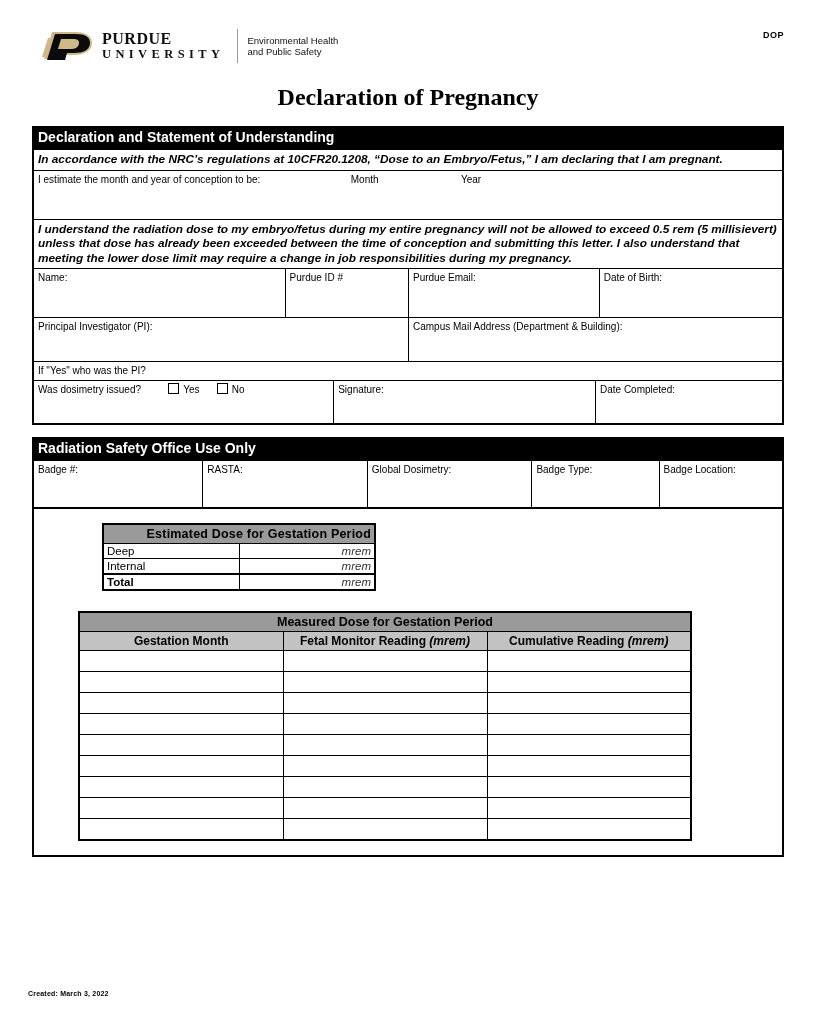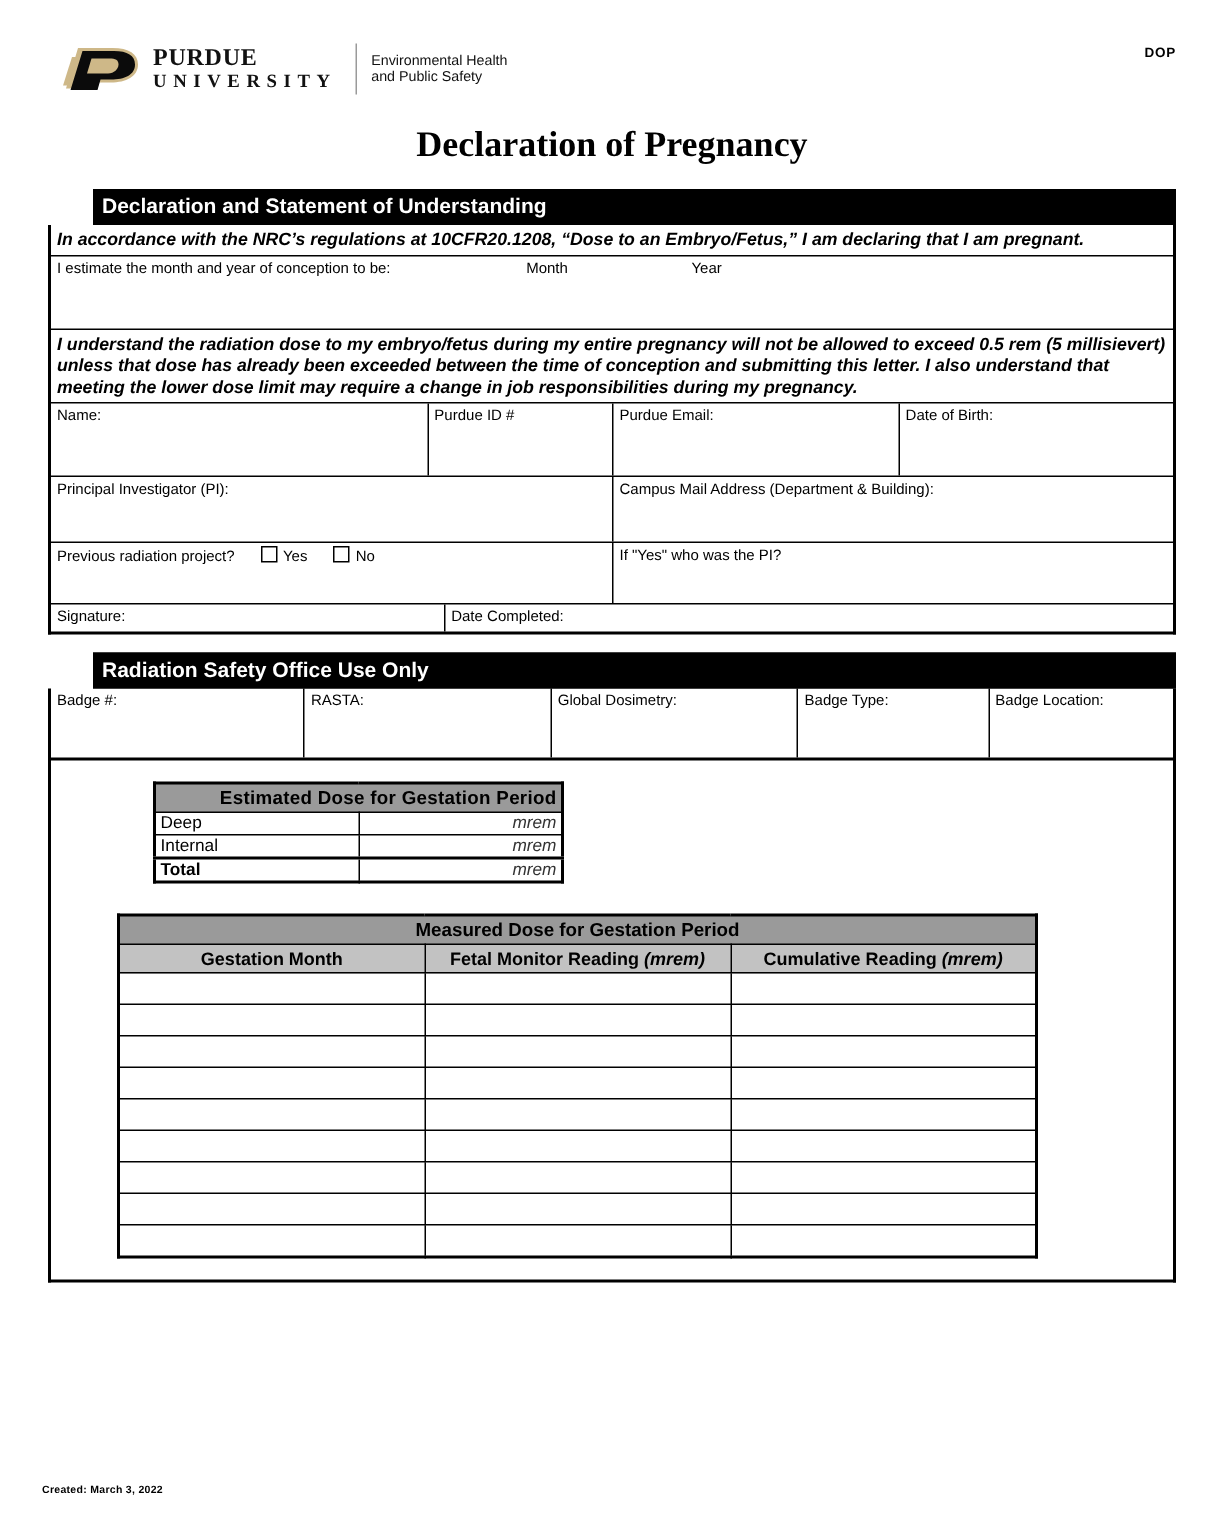--- a/index.html
+++ b/index.html
@@ -104,21 +104,20 @@
     border-top: none;
   }
   .section-bar {
     background: #000;
     color: #fff;
     font-weight: bold;
     font-size: 14px;
     padding: 2px 4px 3px 4px;
     line-height: 15px;
     border: 2px solid #000;
-    margin-left: 30px;
   }
 
   .row {
     display: flex;
     border-top: 1.5px solid #000;
   }
   .row.first { border-top: none; }
 
   .cell {
     border-left: 1.5px solid #000;
@@ -302,35 +301,35 @@
     <div class="row">
       <div class="cell" style="width:50%; height:43px;">
         <span class="label">Principal Investigator (PI):</span>
       </div>
       <div class="cell" style="width:50%;">
         <span class="label">Campus Mail Address (Department &amp; Building):</span>
       </div>
     </div>
 
     <div class="row">
-      <div class="cell" style="width:50%; height:40px;">
-        <span class="label">Previous radiation project?</span>
-        <span class="cbx-wrap">
+      <div class="cell" style="width:50%;">
+        <span class="label">If "Yes" who was the PI?</span>
+      </div>
+    </div>
+
+    <div class="row">
+      <div class="cell" style="width:40%; height:42px;">
+        <span class="label">Was dosimetry issued?</span>
+        <span class="cbx-wrap" style="margin-left:24px;">
           <span class="cbx"></span><span class="label">Yes</span>
         </span>
         <span class="cbx-wrap">
           <span class="cbx"></span><span class="label">No</span>
         </span>
       </div>
-      <div class="cell" style="width:50%;">
-        <span class="label">If "Yes" who was the PI?</span>
-      </div>
-    </div>
-
-    <div class="row">
       <div class="cell" style="width:35%;">
         <span class="label">Signature:</span>
       </div>
       <div class="cell" style="width:25%;">
         <span class="label">Date Completed:</span>
       </div>
     </div>
   </div>
 
   <div class="section-bar" style="margin-top:12px;">Radiation Safety Office Use Only</div>

